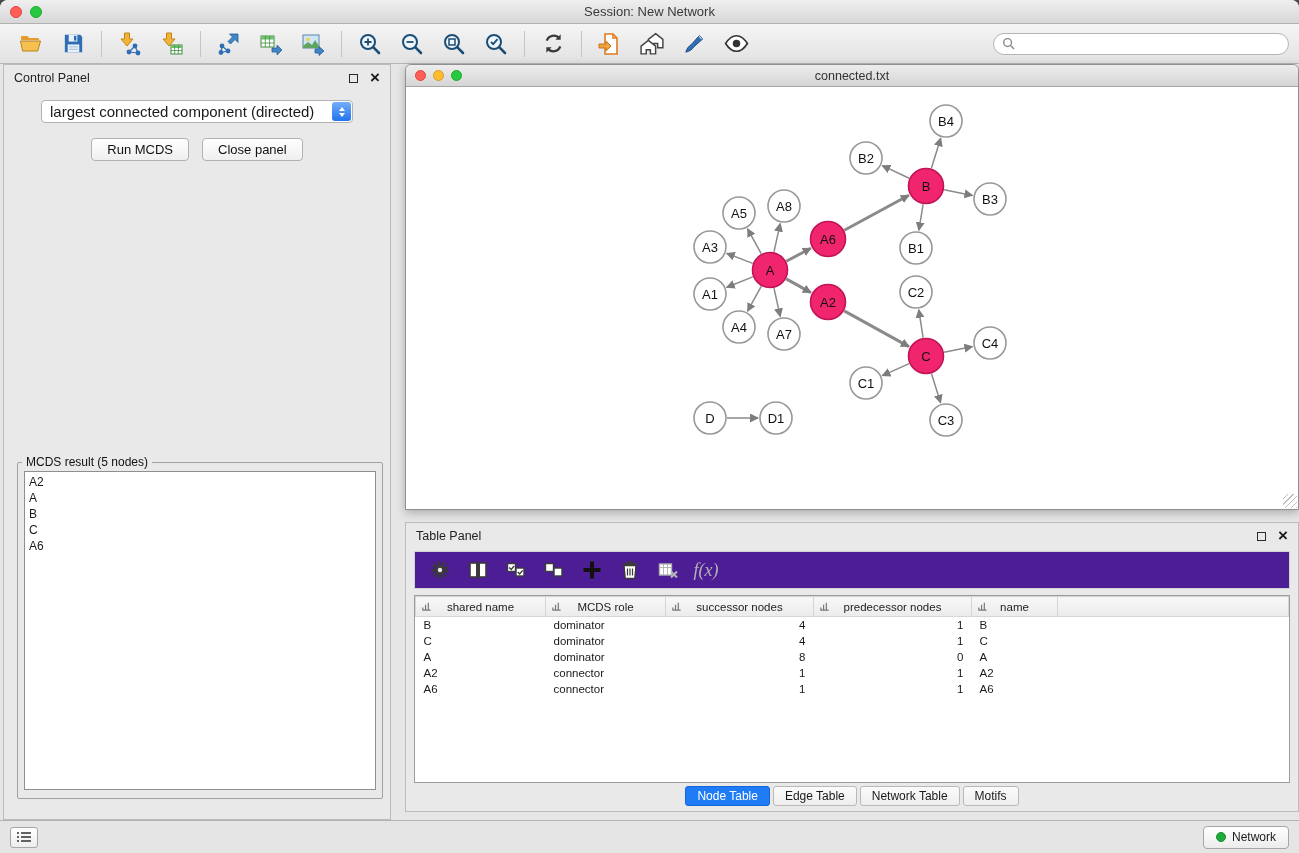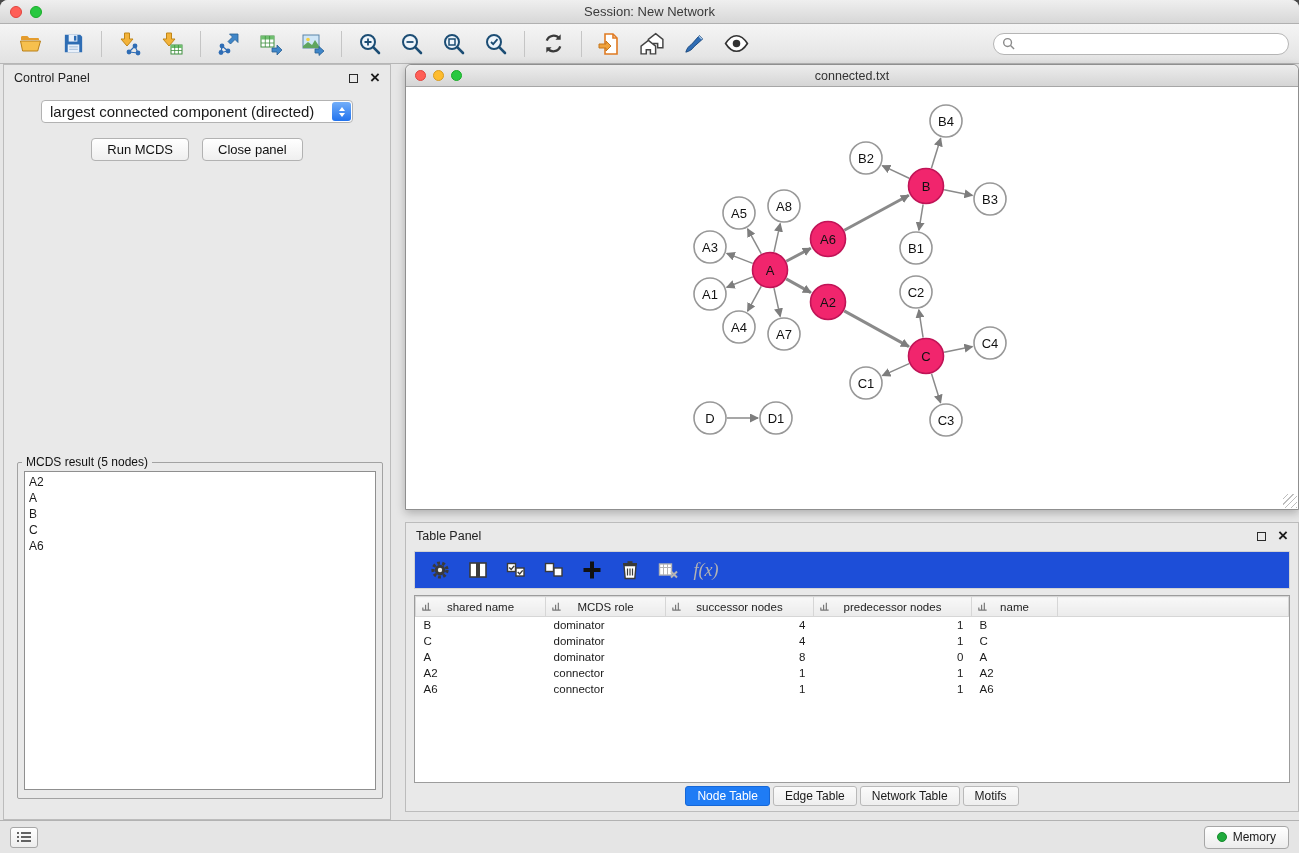--- a/index.html
+++ b/index.html
@@ -73,21 +73,21 @@
   .ntl { width:11px; height:11px; border-radius:50%; }
   .net-canvas { position:relative; width:892px; height:422px; background:#fff; overflow:hidden; }
   svg.graph { display:block; }
   svg.graph text { font-family:"Liberation Sans",sans-serif; }
   .resize-grip { position:absolute; right:1px; bottom:1px; width:14px; height:14px;
     background:repeating-linear-gradient(135deg, transparent 0 3px, #bdbdbd 3px 4px); cursor:nwse-resize; }
 
   
   .table-panel { position:absolute; left:405px; top:522px; width:894px; height:290px;
     background:#e9e9e9; border:1px solid #bcbcbc; }
-  .tp-toolbar { height:38px; margin:2px 8px 0; background:#1d4ed8; border:1px solid #d2d2d2;
+  .tp-toolbar { height:38px; margin:2px 8px 0; background:#4c1d95; border:1px solid #d2d2d2;
     display:flex; align-items:center; gap:4px; padding:16px 8px; }
   .tp-tbtn { width:34px; height:30px; display:flex; align-items:center; justify-content:center; cursor:pointer; }
   .fx { font-family:"Liberation Serif",serif; font-style:italic; font-size:18px; color:#b3b3b3; }
   .tp-table-wrap { position:absolute; top:72px; left:8px; right:8px; bottom:28px; background:#fff;
     border:1px solid #9c9c9c; overflow:hidden; }
   table.node-table { border-collapse:collapse; width:100%; table-layout:fixed; }
   table.node-table th { background:linear-gradient(#f8f8f8,#ebebeb); border:1px solid #d6d6d6;
     height:20px; font-weight:normal; font-size:11.5px; position:relative; color:#222; cursor:pointer; }
   table.node-table th .hicon { position:absolute; left:5px; top:4px; }
   table.node-table td { height:16px; font-size:11.5px; padding:0 8px; white-space:nowrap; overflow:hidden; }
@@ -566,17 +566,17 @@
   </div>
 
   <div class="statusbar">
     <div class="list-btn">
       <svg width="16" height="12" viewBox="0 0 16 12">
         <path d="M1 2h2M5 2h10M1 6h2M5 6h10M1 10h2M5 10h10" stroke="#333" stroke-width="1.6"></path>
       </svg>
     </div>
     <div class="memory-btn">
       <span class="mem-dot"></span>
-      <span>Memory</span>
+      <span>Network</span>
     </div>
   </div>
 
 </div>
 
 </body></html>

